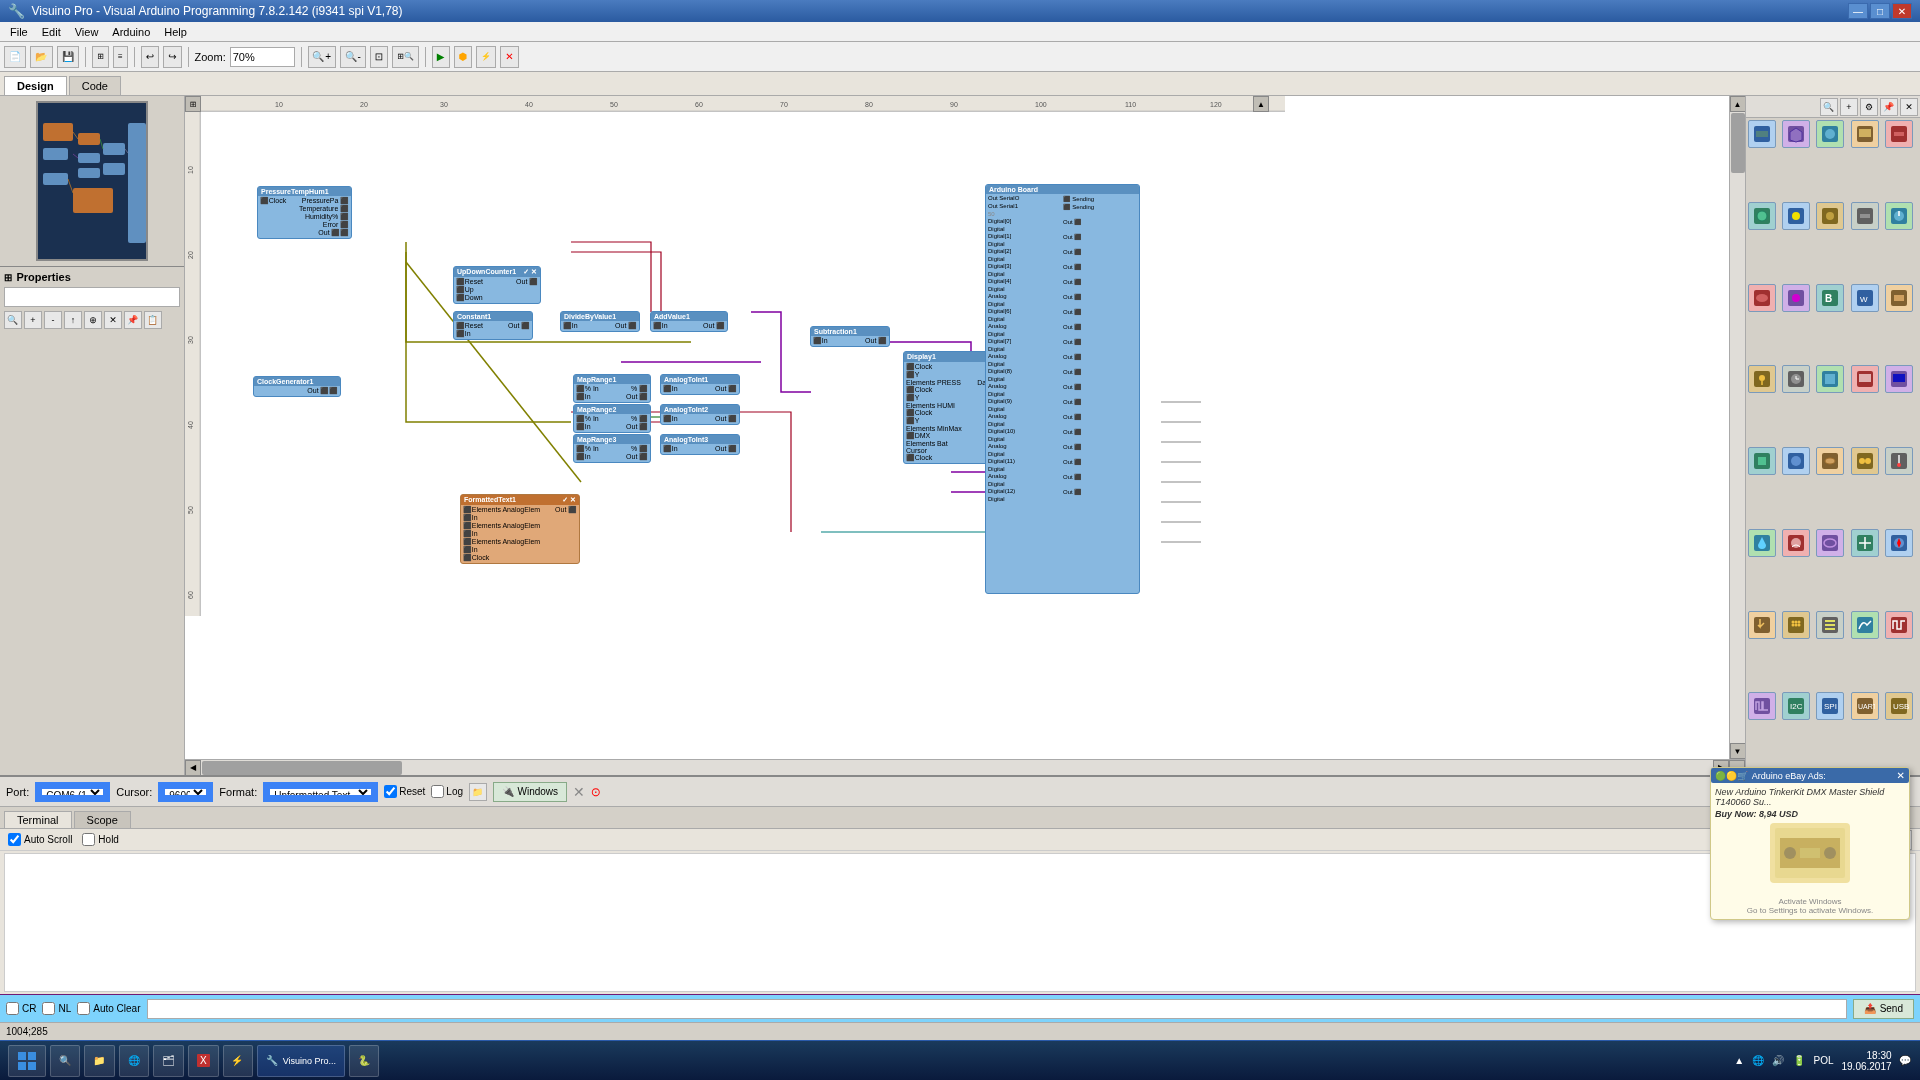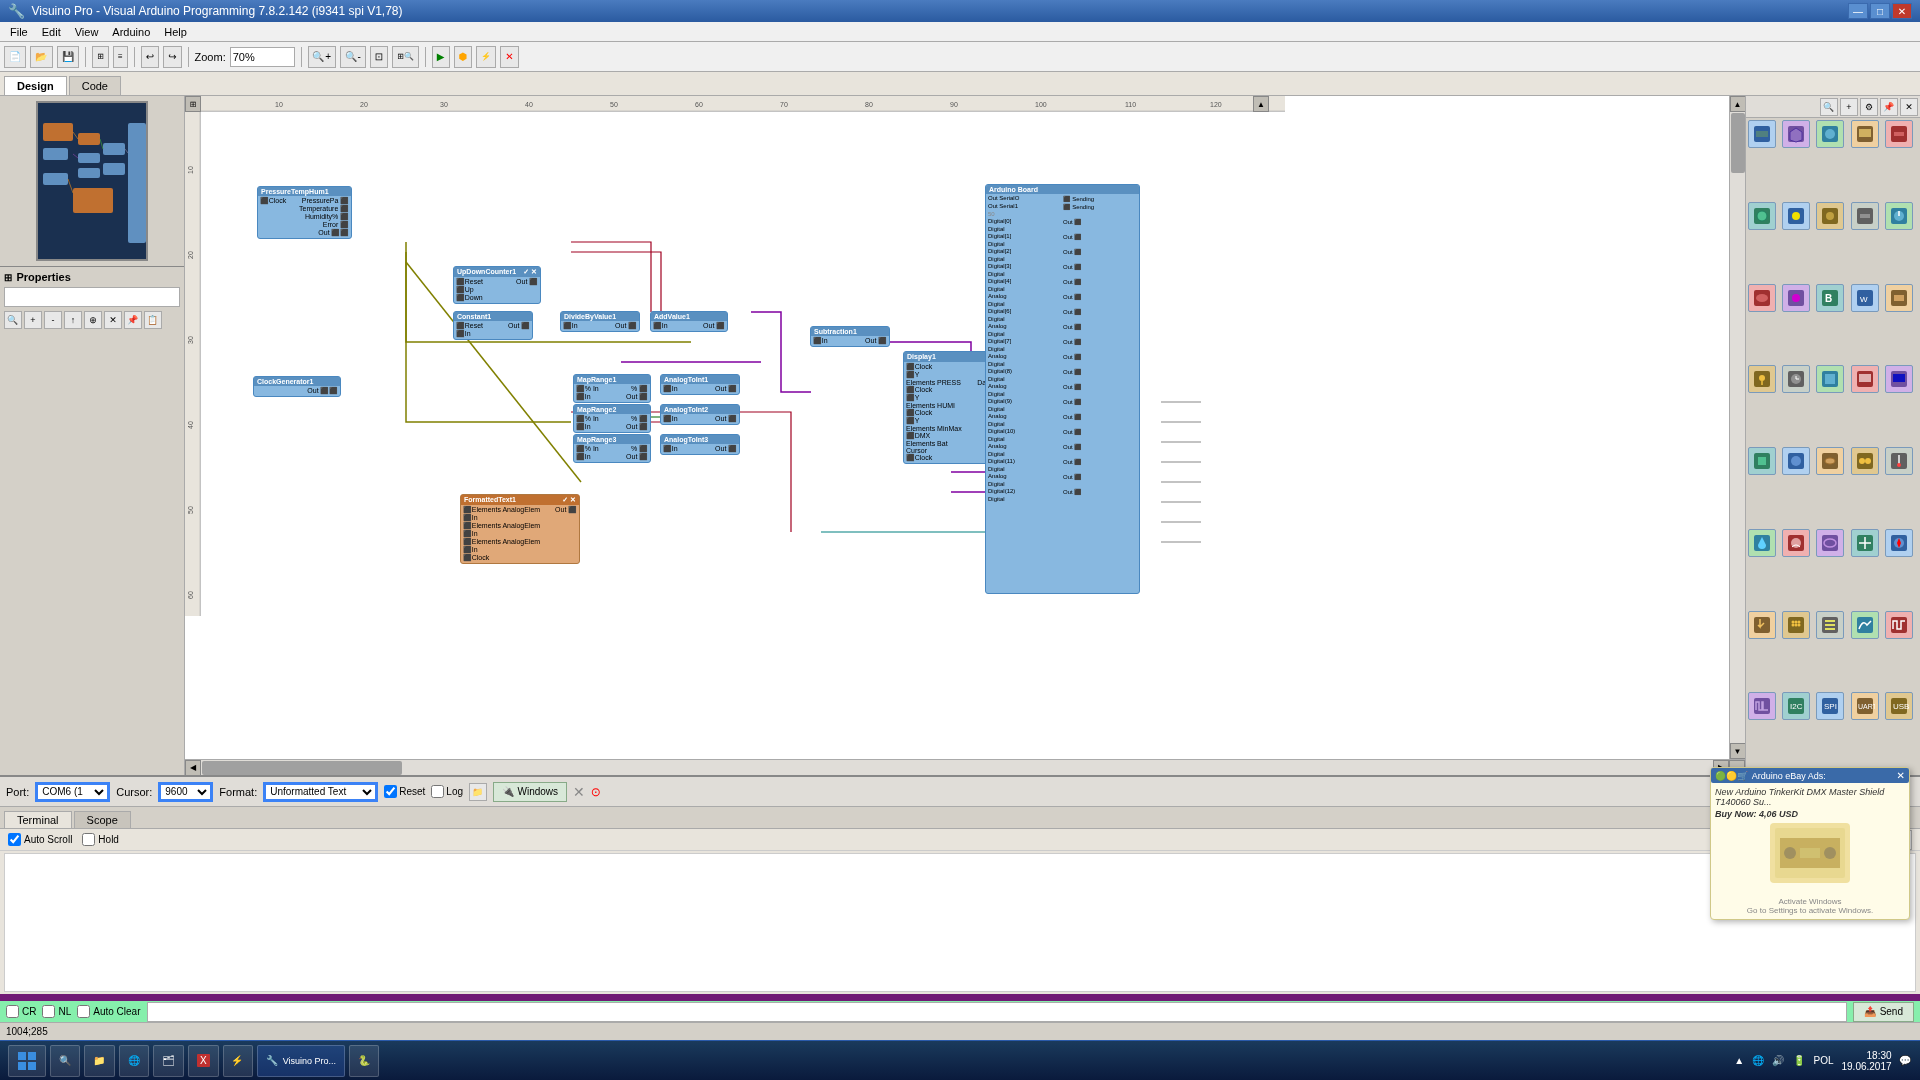--- a/index.html
+++ b/index.html
@@ -205,21 +205,21 @@
       background: #e0ddd8;
       border-bottom: 1px solid #aaa;
       display: flex;
       align-items: center;
       padding: 0 6px;
       gap: 6px;
     }
     .serial-label { font-size: 11px; }
     .serial-select {
       height: 20px;
-      border: 3px solid #3b82f6;
+      border: 7px solid #3b82f6;
       background: white;
       font-size: 10px;
     }
     .connect-btn {
       background: #d8e8d8;
       border: 1px solid #88aa88;
       height: 20px;
       padding: 0 8px;
       font-size: 10px;
       cursor: pointer;
@@ -286,22 +286,22 @@
       margin: 2px 4px;
       overflow-y: auto;
       font-family: monospace;
       font-size: 10px;
       padding: 2px;
     }
 
     
     #bottom-input-bar {
       height: 28px;
-      background: #86efac;
-      border-top: 7px solid #701a75;
+      background: #7dd3fc;
+      border-top: 1px solid #701a75;
       display: flex;
       align-items: center;
       padding: 0 6px;
       gap: 6px;
     }
     #send-input {
       flex: 1;
       height: 20px;
       border: 1px solid #aaa;
       background: white;
@@ -1350,21 +1350,21 @@
   <div id="ad-popup">
     <div id="ad-header">
       <span style="font-size:9px;display:flex;align-items:center;gap:3px;">
         <span>🟢🟡🛒</span>
         <span>Arduino eBay Ads:</span>
       </span>
       <button style="background:none;border:none;color:white;cursor:pointer;font-size:10px;">✕</button>
     </div>
     <div id="ad-content">
       <div>New Arduino TinkerKit DMX Master Shield T140060 Su...</div>
-      <div style="font-weight:bold;margin-top:2px;">Buy Now: 4,06 USD</div>
+      <div style="font-weight:bold;margin-top:2px;">Buy Now: 8,94 USD</div>
     </div>
     <div style="text-align:center;margin-top:4px;">
       
       <svg width="80" height="60">
         <rect width="80" height="60" fill="#f0e0a0" rx="4"></rect>
         <rect x="5" y="5" width="70" height="50" fill="#e8d890" rx="2"></rect>
         <rect x="10" y="15" width="60" height="30" fill="#c8b060"></rect>
         <circle cx="20" cy="30" r="6" fill="#a09060"></circle>
         <circle cx="60" cy="30" r="6" fill="#a09060"></circle>
         <rect x="30" y="25" width="20" height="10" fill="#d0c070"></rect>

